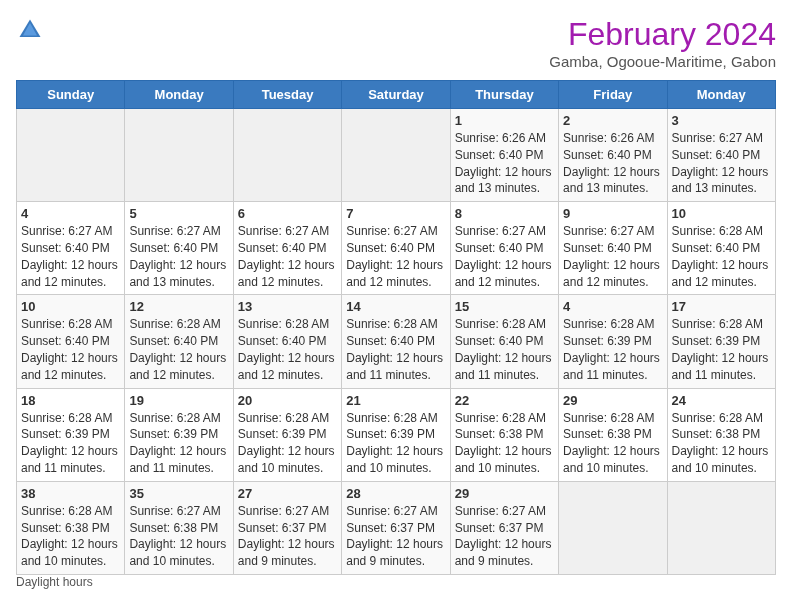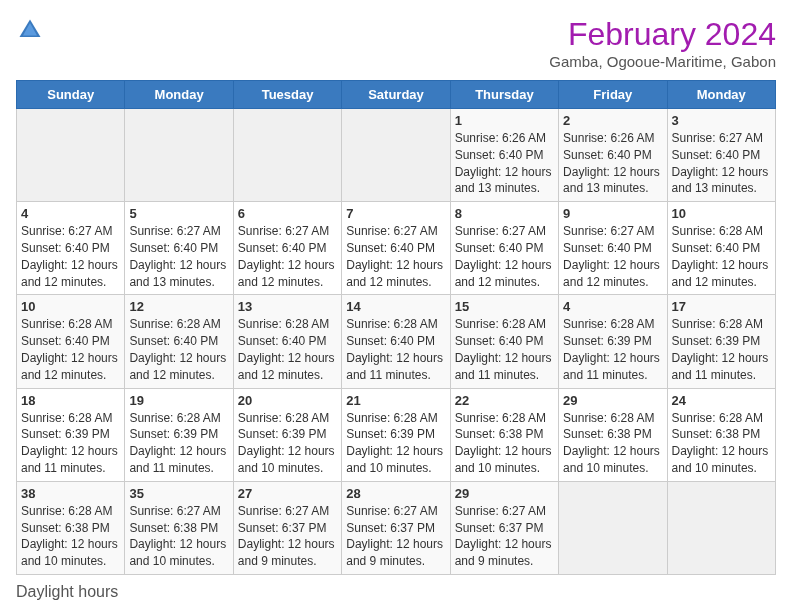--- a/index.html
+++ b/index.html
@@ -91,22 +91,21 @@
     }
     .day-info {
       font-size: 12px;
       color: #333;
       line-height: 1.4;
     }
     .empty-cell {
       background: #f0f0f0 !important;
     }
     .footer-note {
-      margin-top: 8px;
-      font-size: 16px;
+      font-size: 12px;
       color: #555;
     }
   </style>
 </head>
 <body>
 
 <div class="header-area">
   <div class="logo">
     <svg class="logo-icon" viewBox="0 0 40 40">
       <polygon points="20,5 35,30 5,30" fill="#3a7abf"></polygon>

